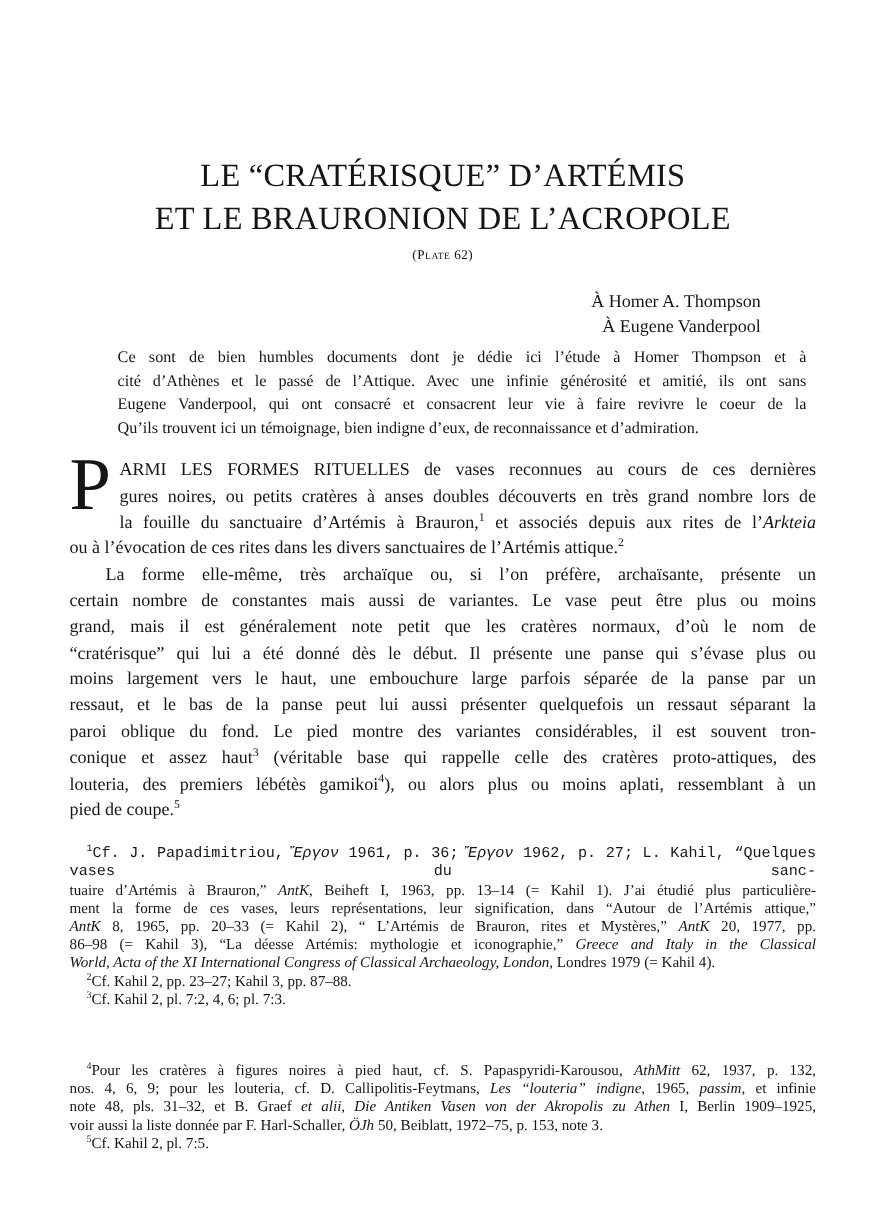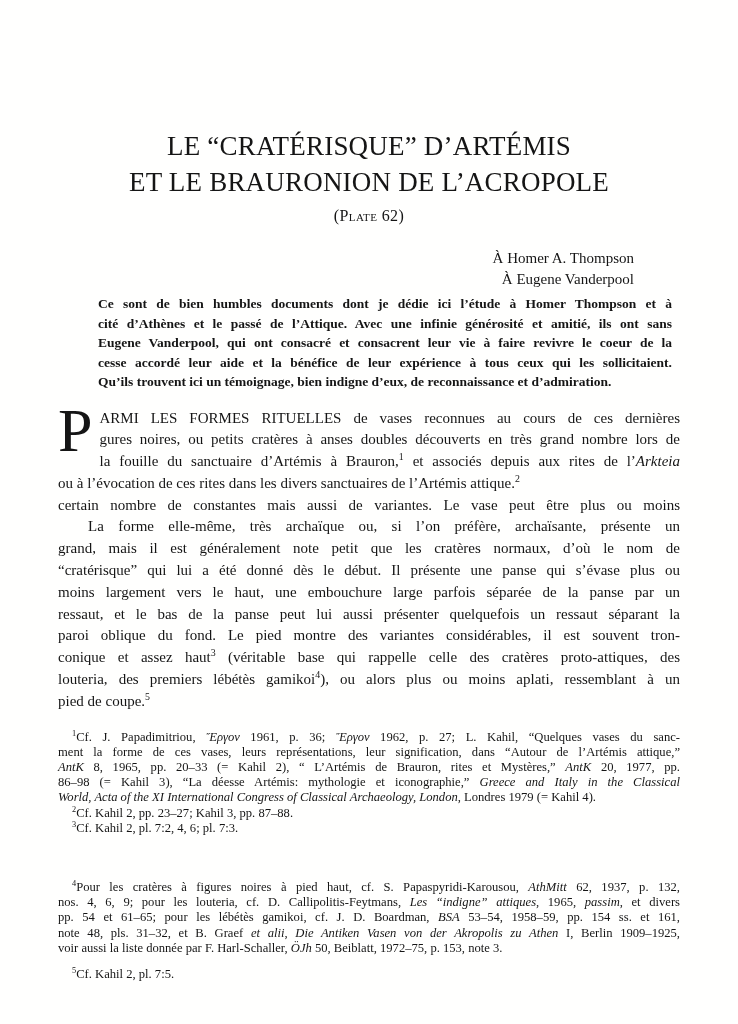--- a/index.html
+++ b/index.html
@@ -2,23 +2,23 @@
 <html><head>
 <meta charset="utf-8">
 <style>
   html,body{margin:0;padding:0;background:#ffffff;}
   .page{
     width:738px;height:1024px;margin:0 auto;position:relative;
     background:#fffffe;color:#151515;overflow:hidden;
     font-family:"Liberation Serif","DejaVu Serif",serif;
   }
   .title{margin-top:128px;text-align:center;font-size:27px;line-height:36px;letter-spacing:0.2px;}
-  .plate{margin-top:7px;text-align:center;font-size:16px;font-variant:small-caps;letter-spacing:0.4px;}
+  .plate{margin-top:7px;text-align:center;font-size:11px;font-variant:small-caps;letter-spacing:0.4px;}
   .ded-names{margin:23px 104px 0 0;text-align:right;font-size:15px;line-height:21px;padding-left:48px;}
-  .ded-para{margin:4px 66px 0 98px;font-size:13.5px;line-height:19.5px;font-weight:bold;}
+  .ded-para{margin:4px 66px 0 98px;font-size:13.5px;line-height:19.5px;}
   .body-text{margin:16px 58px 0 58px;font-size:15px;line-height:21.8px;}
   .footnotes{margin:17px 58px 0 58px;font-size:12.6px;line-height:15.2px;}
   .para{margin:0;}
   .tl{min-height:1em;}
   .just{text-align:justify;text-align-last:justify;}
   .it{font-style:italic;text-align:center;}
   .sup{vertical-align:super;font-size:0.66em;line-height:0;}
   .dropcap{float:left;font-size:62px;line-height:43px;padding:1px 7px 0 0;}
 </style>
 </head>
@@ -36,66 +36,65 @@
   <div class="ded-names">
     <div>À Homer A. Thompson</div>
     <div>À Eugene Vanderpool</div>
   </div>
 
   <div class="ded-para">
       <div class="para">
         <div class="tl just"><span>Ce sont de bien humbles documents dont je dédie ici l’étude à Homer Thompson et à</span></div>
         <div class="tl just"><span>cité d’Athènes et le passé de l’Attique. Avec une infinie générosité et amitié, ils ont sans</span></div>
         <div class="tl just"><span>Eugene Vanderpool, qui ont consacré et consacrent leur vie à faire revivre le coeur de la</span></div>
-        <div class="tl just"><span>cesse accordé leur aide et la bénéfice de leur expérience à tous ceux qui les sollicitaient.</span></div>
         <div class="tl"><span>Qu’ils trouvent ici un témoignage, bien indigne d’eux, de reconnaissance et d’admiration.</span></div>
       </div>
     </div>
 
   <div class="body-text">
       <div class="para">
         <span class="dropcap">P</span>
         <div class="tl just"><span>ARMI LES FORMES RITUELLES de vases reconnues au cours de ces dernières</span></div>
         <div class="tl just"><span>gures noires, ou petits cratères à anses doubles découverts en très grand nombre lors de</span></div>
         <div class="tl just"><span>la fouille du sanctuaire d’Artémis à Brauron,</span><span class="sup">1</span><span> et associés depuis aux rites de l’</span><span class="it">Arkteia</span></div>
         <div class="tl"><span>ou à l’évocation de ces rites dans les divers sanctuaires de l’Artémis attique.</span><span class="sup">2</span></div>
       </div>
       <div class="para">
+        <div class="tl just" style="text-indent: 30px;"><span>La forme elle-même, très archaïque ou, si l’on préfère, archaïsante, présente un</span></div>
         <div class="tl just"><span>certain nombre de constantes mais aussi de variantes. Le vase peut être plus ou moins</span></div>
-        <div class="tl just" style="text-indent: 30px;"><span>La forme elle-même, très archaïque ou, si l’on préfère, archaïsante, présente un</span></div>
         <div class="tl just"><span>grand, mais il est généralement note petit que les cratères normaux, d’où le nom de</span></div>
         <div class="tl just"><span>“cratérisque” qui lui a été donné dès le début. Il présente une panse qui s’évase plus ou</span></div>
         <div class="tl just"><span>moins largement vers le haut, une embouchure large parfois séparée de la panse par un</span></div>
         <div class="tl just"><span>ressaut, et le bas de la panse peut lui aussi présenter quelquefois un ressaut séparant la</span></div>
         <div class="tl just"><span>paroi oblique du fond. Le pied montre des variantes considérables, il est souvent tron-</span></div>
         <div class="tl just"><span>conique et assez haut</span><span class="sup">3</span><span> (véritable base qui rappelle celle des cratères proto-attiques, des</span></div>
         <div class="tl just"><span>louteria, des premiers lébétès gamikoi</span><span class="sup">4</span><span>), ou alors plus ou moins aplati, ressemblant à un</span></div>
         <div class="tl"><span>pied de coupe.</span><span class="sup">5</span></div>
       </div>
     </div>
 
   <div class="footnotes">
       <div class="para">
-        <div class="tl just" style="text-indent: 14px;"><span class="sup">1</span><span>Cf. J. Papadimitriou, </span><span class="it">Ἔργον</span><span> 1961, p. 36; </span><span class="it">Ἔργον</span><span> 1962, p. 27; L. Kahil, “Quelques vases du sanc-</span></div>
+        <div class="tl just" style="text-indent: 14px; font-family: Liberation Mono, monospace;"><span class="sup">1</span><span>Cf. J. Papadimitriou, </span><span class="it">Ἔργον</span><span> 1961, p. 36; </span><span class="it">Ἔργον</span><span> 1962, p. 27; L. Kahil, “Quelques vases du sanc-</span></div>
+        <div class="tl just"><span>tuaire d’Artémis à Brauron,” </span><span class="it">AntK</span><span>, Beiheft I, 1963, pp. 13–14 (= Kahil 1). J’ai étudié plus particulière-</span></div>
         <div class="tl just"><span>ment la forme de ces vases, leurs représentations, leur signification, dans “Autour de l’Artémis attique,”</span></div>
         <div class="tl just"><span class="it">AntK</span><span> 8, 1965, pp. 20–33 (= Kahil 2), “ L’Artémis de Brauron, rites et Mystères,” </span><span class="it">AntK</span><span> 20, 1977, pp.</span></div>
         <div class="tl just"><span>86–98 (= Kahil 3), “La déesse Artémis: mythologie et iconographie,” </span><span class="it">Greece and Italy in the Classical</span></div>
         <div class="tl"><span class="it">World, Acta of the XI International Congress of Classical Archaeology, London</span><span>, Londres 1979 (= Kahil 4).</span></div>
       </div>
       <div class="para">
         <div class="tl" style="text-indent: 14px;"><span class="sup">2</span><span>Cf. Kahil 2, pp. 23–27; Kahil 3, pp. 87–88.</span></div>
       </div>
       <div class="para">
         <div class="tl" style="text-indent: 14px;"><span class="sup">3</span><span>Cf. Kahil 2, pl. 7:2, 4, 6; pl. 7:3.</span></div>
       </div>
       <div class="para">
         <div class="tl just" style="text-indent: 14px; margin-top: 44px;"><span class="sup">4</span><span>Pour les cratères à figures noires à pied haut, cf. S. Papaspyridi-Karousou, </span><span class="it">AthMitt</span><span> 62, 1937, p. 132,</span></div>
-        <div class="tl just"><span>nos. 4, 6, 9; pour les louteria, cf. D. Callipolitis-Feytmans, </span><span class="it">Les “indigne” attiques</span><span>, 1965, </span><span class="it">passim</span><span>, et divers</span></div>
-        <div class="tl just"><span>pp. 54 et 61–65; pour les lébétès gamikoi, cf. J. D. Boardman, </span><span class="it">BSA</span><span> 53–54, 1958–59, pp. 154 ss. et 161,</span></div>
+        <div class="tl just"><span>nos. 4, 6, 9; pour les louteria, cf. D. Callipolitis-Feytmans, </span><span class="it">Les “louteria” indigne</span><span>, 1965, </span><span class="it">passim</span><span>, et infinie</span></div>
         <div class="tl just"><span>note 48, pls. 31–32, et B. Graef </span><span class="it">et alii</span><span>, </span><span class="it">Die Antiken Vasen von der Akropolis zu Athen</span><span> I, Berlin 1909–1925,</span></div>
         <div class="tl"><span>voir aussi la liste donnée par F. Harl-Schaller, </span><span class="it">ÖJh</span><span> 50, Beiblatt, 1972–75, p. 153, note 3.</span></div>
       </div>
       <div class="para">
-        <div class="tl" style="text-indent: 14px; margin-top: 11px;"><span class="sup">5</span><span>Cf. Kahil 2, pl. 7:5.</span></div>
+        <div class="tl" style="text-indent: 14px;"><span class="sup">5</span><span>Cf. Kahil 2, pl. 7:5.</span></div>
       </div>
     </div>
 
 </div>
 
 </body></html>

